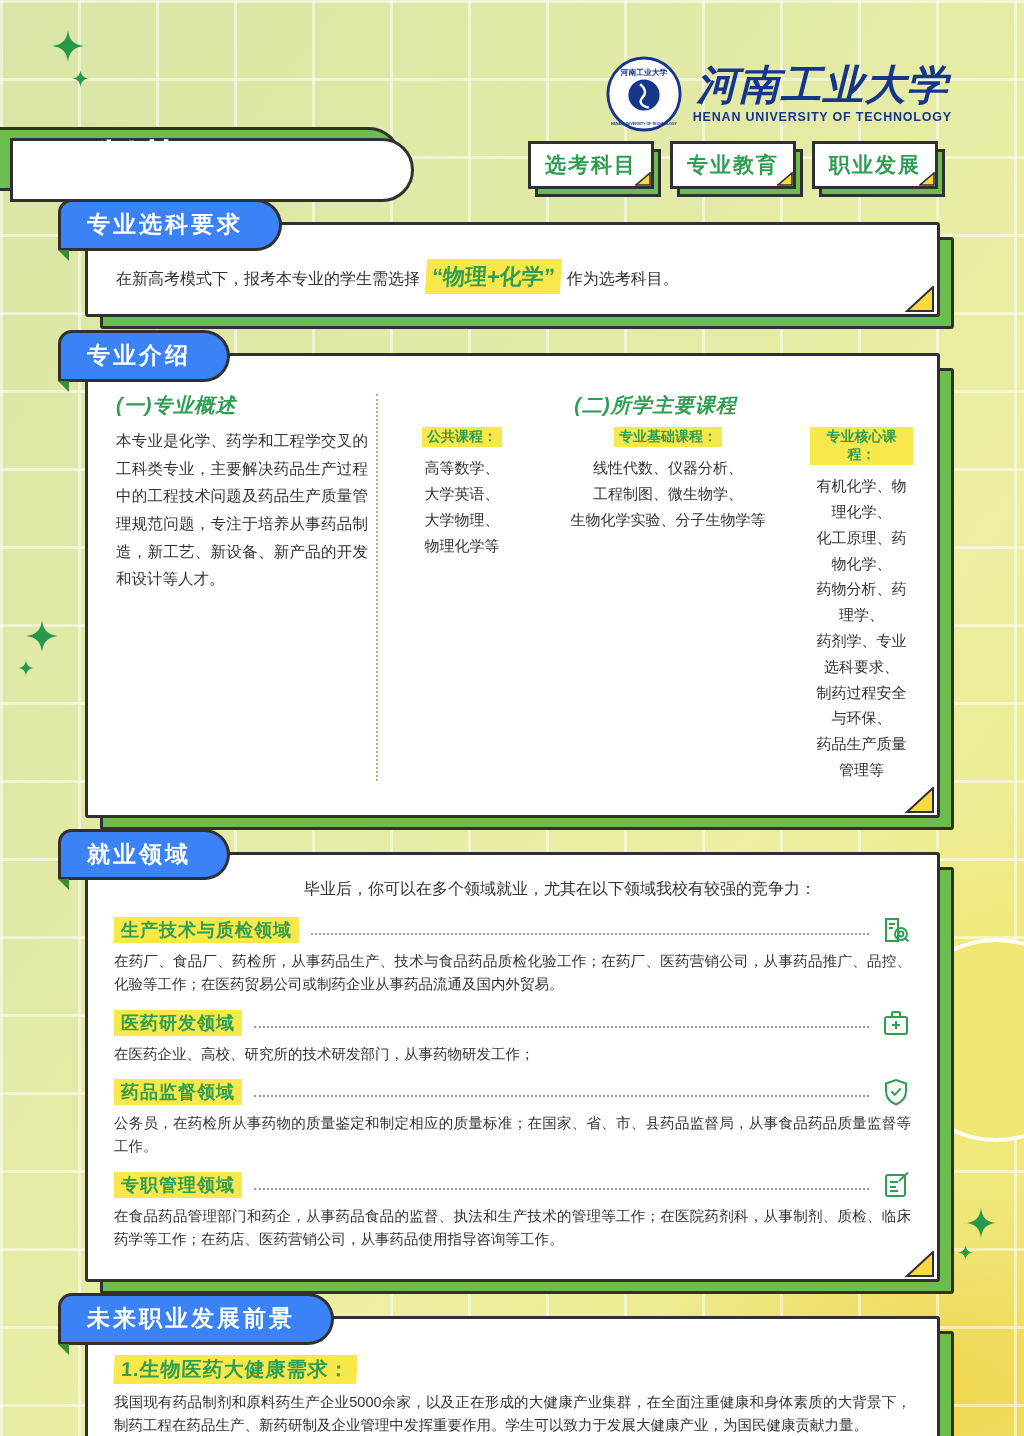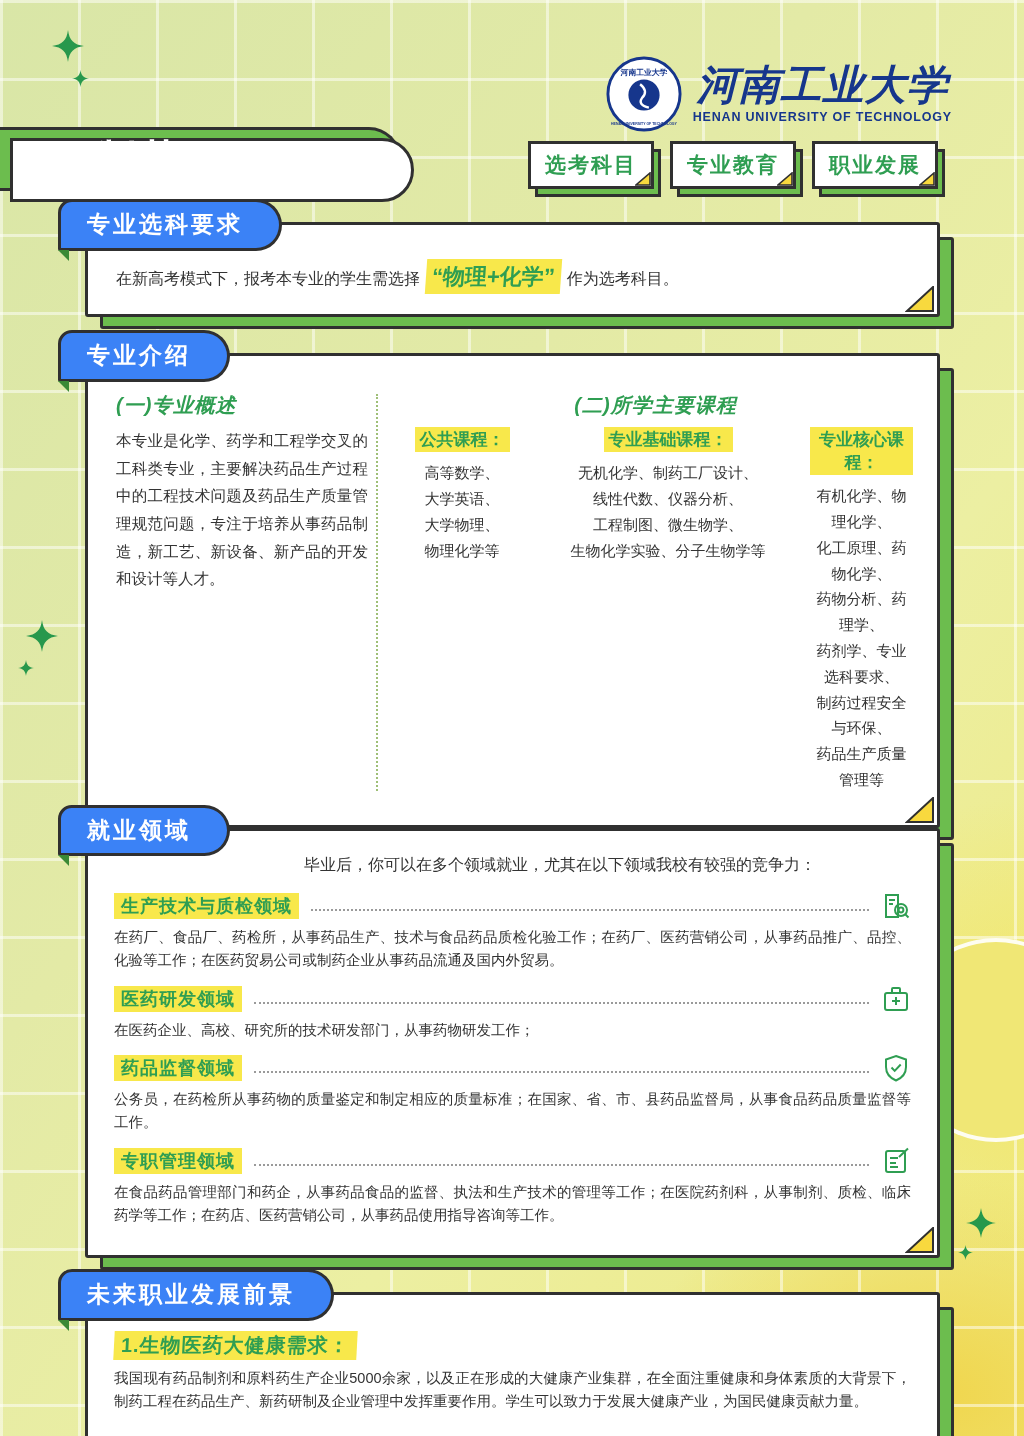--- a/index.html
+++ b/index.html
@@ -39,33 +39,33 @@
   .card::before{content:'';position:absolute;left:12px;top:12px;right:-17px;bottom:-15px;background:#6cbd4e;border:3px solid #303030;border-radius:3px;z-index:-1;}
   .fold{position:absolute;right:2px;bottom:2px;}
   .tab{position:absolute;top:-26px;left:-30px;background:#3b82f6;color:#fff;font-weight:800;font-size:23px;letter-spacing:3px;padding:9px 36px 9px 26px;border:3px solid #303030;border-radius:14px 26px 26px 2px;z-index:4;line-height:1.2;}
   .tab::after{content:'';position:absolute;left:-3px;bottom:-13px;width:0;height:0;border-top:11px solid #3b8a36;border-left:11px solid transparent;}
   .hl{display:inline-block;background:#f8e84b;color:#2f9e52;font-weight:800;padding:1px 7px;}
   
   .card-selection{padding:34px 28px 20px;margin-bottom:36px;}
   .sel-line{font-size:16px;color:#333;line-height:1.6;}
   .sel-hl{display:inline-block;background:#f8e84b;color:#2f9e52;font-weight:800;font-size:22px;padding:0 6px;margin:0 6px;transform:skewX(-4deg);}
   
-  .card-intro{padding:36px 24px 32px 28px;}
+  .card-intro{padding:36px 24px 32px 28px;margin-bottom:34px;}
   .cols{display:flex;}
   .col-left{width:252px;flex:none;}
   .col-div{flex:none;border-left:2px dotted #9fbf77;margin:2px 20px 2px 8px;}
   .col-right{flex:1;text-align:center;}
   .sub-h{font-size:20px;font-weight:800;color:#2f9e52;margin-bottom:8px;letter-spacing:1px;font-style:italic;}
   .overview-p{font-size:15.5px;color:#333;line-height:1.78;text-align:justify;}
   .course-row{display:flex;gap:24px;margin-top:8px;}
   .course-group{flex:none;}
   .cg-0{width:128px;}
   .cg-1{width:236px;}
   .cg-2{flex:1;}
-  .course-label{display:inline-block;background:#f8e84b;color:#2f9e52;font-weight:800;font-size:17px;padding:1px 5px;margin-bottom:8px;}
+  .course-label{display:inline-block;background:#f8e84b;color:#2f9e52;font-weight:800;font-size:14px;padding:1px 5px;margin-bottom:8px;}
   .course-line{font-size:15px;color:#333;line-height:1.72;}
   
   .card-employ{padding:24px 26px 16px;margin-bottom:34px;}
   .employ-intro{font-size:16px;color:#333;margin:-2px 0 14px 190px;line-height:1.5;}
   .area{margin-bottom:12px;}
   .area-head{display:flex;align-items:center;}
   .area-title{font-size:18px;letter-spacing:1px;}
   .leader{flex:1;border-bottom:2px dotted #9a9a9a;margin:0 12px;height:2px;position:relative;top:3px;}
   .area-icon{flex:none;width:30px;height:30px;}
   .area-text{font-size:14.5px;color:#333;line-height:1.58;margin-top:5px;text-align:justify;}
@@ -172,21 +172,20 @@
               <div>
                   <div class="course-line">高等数学、</div>
                   <div class="course-line">大学英语、</div>
                   <div class="course-line">大学物理、</div>
                   <div class="course-line">物理化学等</div>
                 </div>
             </div>
             <div class="course-group cg-1">
               <span class="course-label">专业基础课程：</span>
               <div>
-                  <div class="course-line">无机化学、制药工厂设计、</div>
                   <div class="course-line">线性代数、仪器分析、</div>
                   <div class="course-line">工程制图、微生物学、</div>
                   <div class="course-line">生物化学实验、分子生物学等</div>
                 </div>
             </div>
             <div class="course-group cg-2">
               <span class="course-label">专业核心课程：</span>
               <div>
                   <div class="course-line">有机化学、物理化学、</div>
                   <div class="course-line">化工原理、药物化学、</div>

